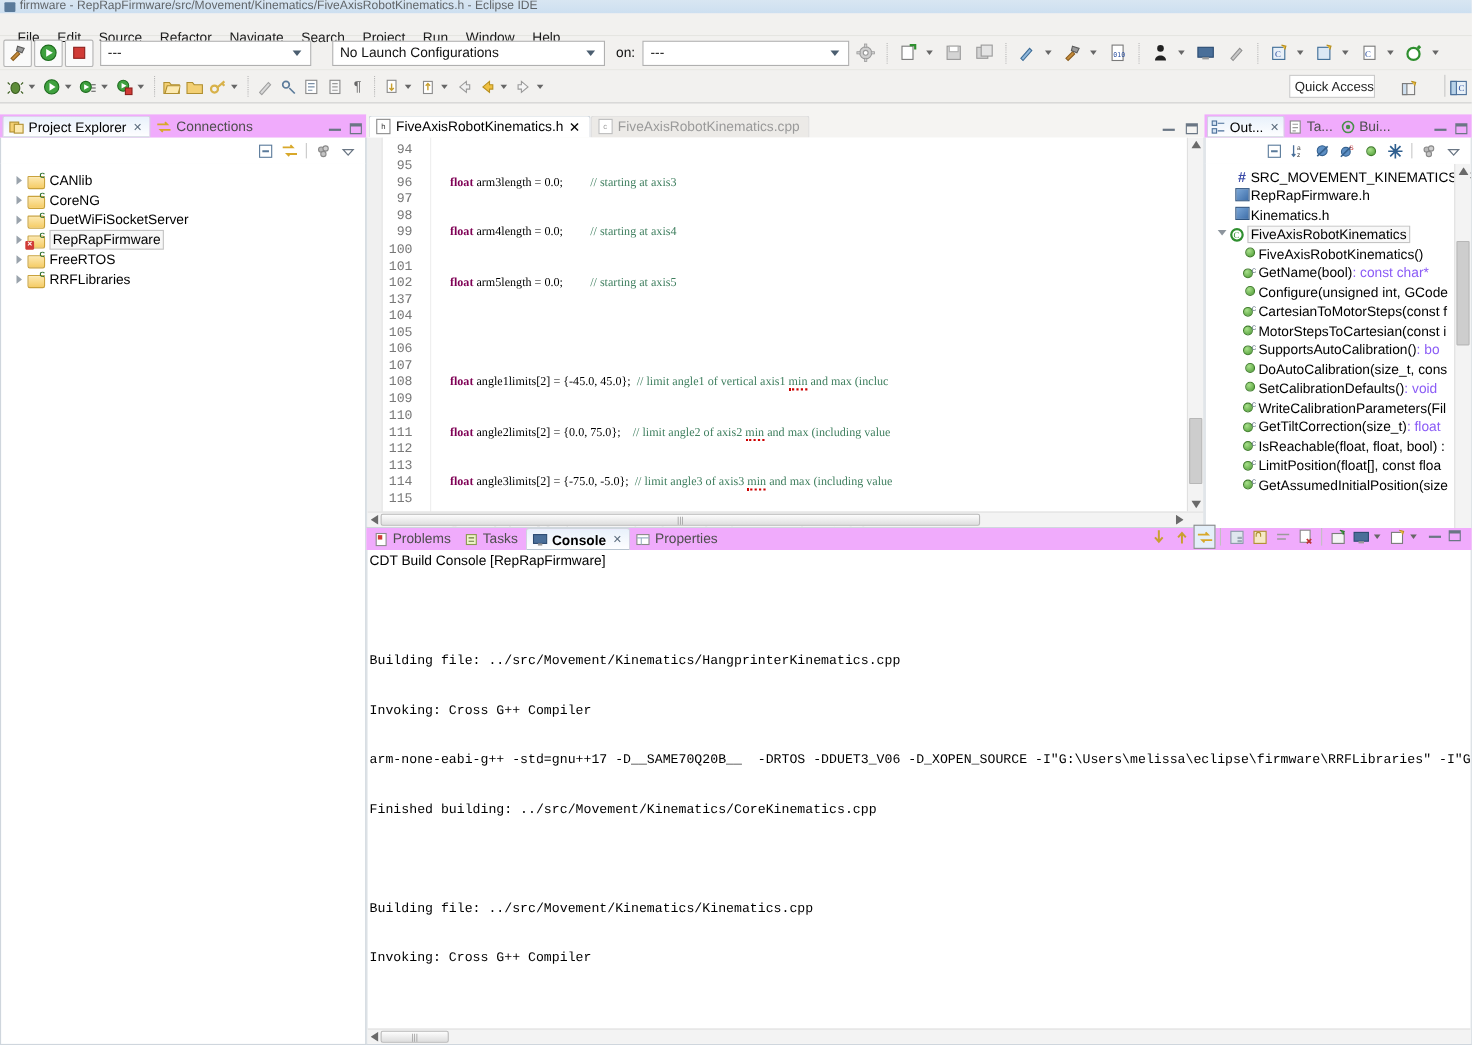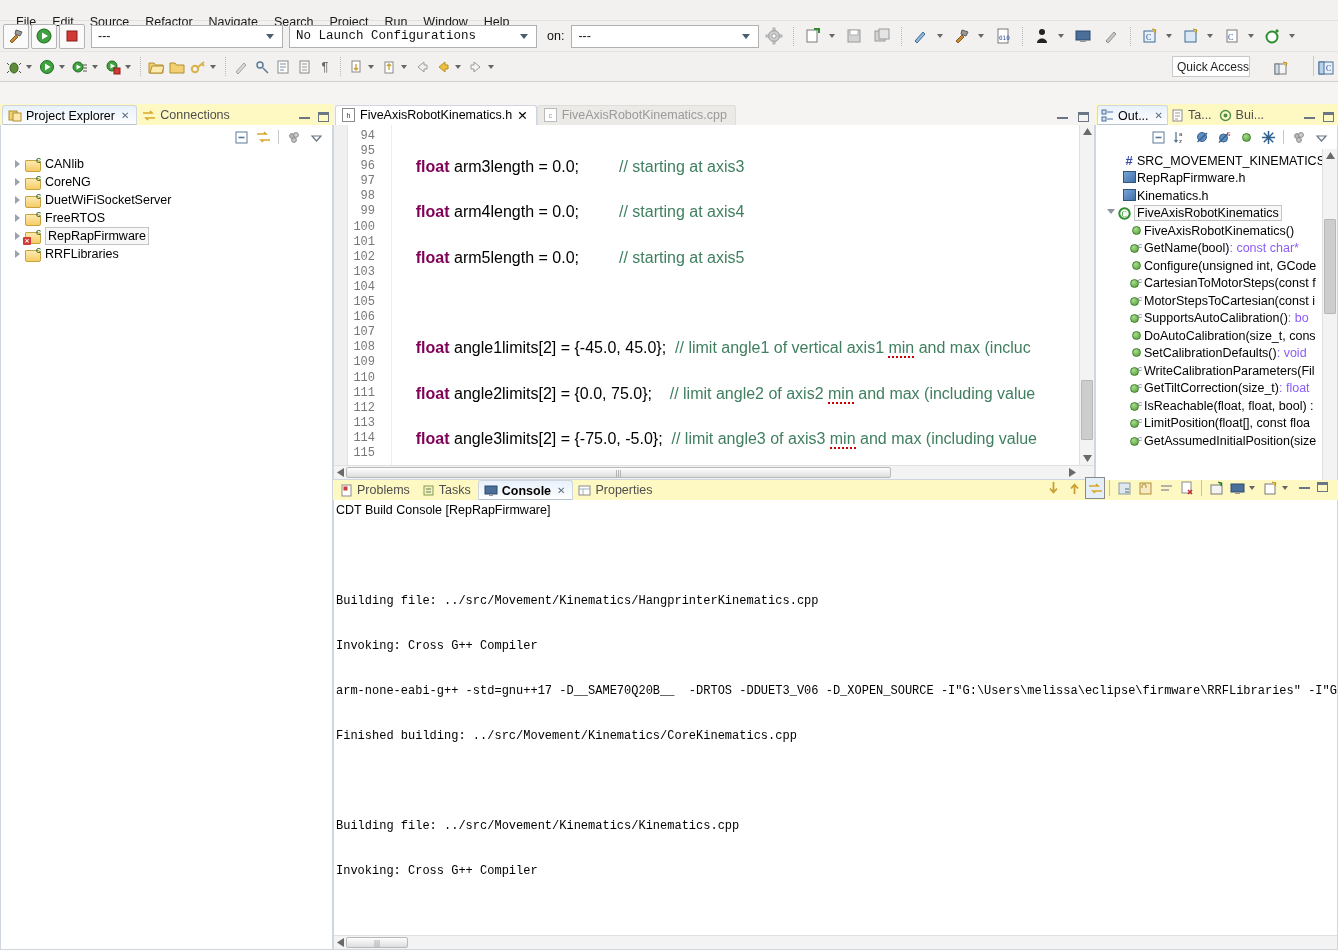--- a/index.html
+++ b/index.html
@@ -132,21 +132,21 @@
     top: 104px; left: 0; right: 0; bottom: 0;
     display: flex;
   }
 
   
   .panel { background: #f5f4f2; display: flex; flex-direction: column; }
   .panel-tabs {
     height: 21px;
     display: flex; align-items: flex-end;
     position: relative;
-    background: #fef9c3;
+    background: #f0abfc;
   }
   .ptab {
     display: flex; align-items: center; gap: 4px;
     height: 20px; padding: 0 7px 0 5px;
     font-size: 12.5px; color: #4e4e4e;
     white-space: nowrap;
     border-top-left-radius: 3px; border-top-right-radius: 3px;
   }
   .ptab.active {
     background: #fff;
@@ -243,21 +243,21 @@
   .marker-bar { width: 14px; background: #f0f0f0; border-right: 1px solid #e2e2e2; }
   .line-nums {
     width: 32px; background: #fff; text-align: right;
     padding-right: 5px; color: #787878;
     font-family: "Liberation Mono", monospace; font-size: 12px; line-height: 15.1px;
     padding-top: 4px; flex: 0 0 auto;
   }
   .fold-bar { width: 12px; background: #fff; border-right: 1px solid #eee; }
   .code-lines {
     flex: 1 1 auto; overflow: hidden; padding-top: 4px;
-    font-family: Liberation Sans, sans-serif; font-size: 16px; line-height: 15.1px;
+    font-family: Liberation Serif, serif; font-size: 11px; line-height: 15.1px;
     white-space: pre; color: #000;
   }
   .code-lines .ln { height: 15.1px; padding-left: 6px; }
   .kw { color: #7f0055; font-weight: bold; }
   .cm { color: #3f7f5f; }
   .num { color: #000; }
   .squig { border-bottom: 2px dotted #cc0000; padding-bottom: 0px; }
 
   .vscroll {
     position: absolute; right: 0; top: 0; bottom: 14px; width: 15px;
@@ -309,20 +309,24 @@
 
   
   svg { display: block; }
   .lbl { line-height: 16px; }
 </style>
 </head>
 <body>
 
 <div class="app">
 
+  <div class="titlebar">
+    <div class="tb-icon"></div>
+    <div class="tb-text">firmware - RepRapFirmware/src/Movement/Kinematics/FiveAxisRobotKinematics.h - Eclipse IDE</div>
+  </div>
 
   <div class="menubar">
     <div class="mi">File</div>
     <div class="mi">Edit</div>
     <div class="mi">Source</div>
     <div class="mi">Refactor</div>
     <div class="mi">Navigate</div>
     <div class="mi">Search</div>
     <div class="mi">Project</div>
     <div class="mi">Run</div>
@@ -345,21 +349,21 @@
     </div>
     <div class="tb-btn framed">
       <svg width="18" height="18" viewBox="0 0 18 18">
         <rect x="4" y="4" width="10" height="10" fill="#d03b36" stroke="#8b1f1c" stroke-width="1"></rect>
       </svg>
     </div>
     <div class="combo" style="width:192px;margin-left:4px;">
       <span class="cv">---</span>
       <span class="chev"></span>
     </div>
-    <div class="combo" style="width:248px;margin-left:4px;font-family:Liberation Mono, monospace;">
+    <div class="combo" style="width:248px;margin-left:17px;">
       <span class="cv">No Launch Configurations</span>
       <span class="chev"></span>
     </div>
     <span class="on-label">on:</span>
     <div class="combo" style="width:188px;">
       <span class="cv">---</span>
       <span class="chev"></span>
     </div>
     <div class="tb-btn">
       <svg width="18" height="18" viewBox="0 0 18 18">
@@ -657,31 +661,31 @@
           <div class="tree-row">
             <span class="arrow"></span>
             <span class="folder-ico"></span>
             <span class="lbl">CoreNG</span>
           </div>
           <div class="tree-row">
             <span class="arrow"></span>
             <span class="folder-ico"></span>
             <span class="lbl">DuetWiFiSocketServer</span>
           </div>
-          <div class="tree-row">
-            <span class="arrow"></span>
-            <span class="folder-ico"></span>
-            <span class="lbl">FreeRTOS</span>
-          </div>
           <div class="tree-row selected">
             <span class="arrow"></span>
             <span class="folder-ico err">
               <span class="err-badge">✕</span>
             </span>
             <span class="lbl">RepRapFirmware</span>
+          </div>
+          <div class="tree-row">
+            <span class="arrow"></span>
+            <span class="folder-ico"></span>
+            <span class="lbl">FreeRTOS</span>
           </div>
           <div class="tree-row">
             <span class="arrow"></span>
             <span class="folder-ico"></span>
             <span class="lbl">RRFLibraries</span>
           </div>
         </div>
       </div>
     </div>
 
@@ -707,21 +711,21 @@
         <div class="line-nums">
           <div>94</div>
             <div>95</div>
             <div>96</div>
             <div>97</div>
             <div>98</div>
             <div>99</div>
             <div>100</div>
           <div>101</div>
             <div>102</div>
-            <div>103</div>
+            <div>137</div>
             <div>104</div>
             <div>105</div>
             <div>106</div>
             <div>107</div>
           <div>108</div>
             <div>109</div>
             <div>110</div>
             <div>111</div>
             <div>112</div>
             <div>113</div>

